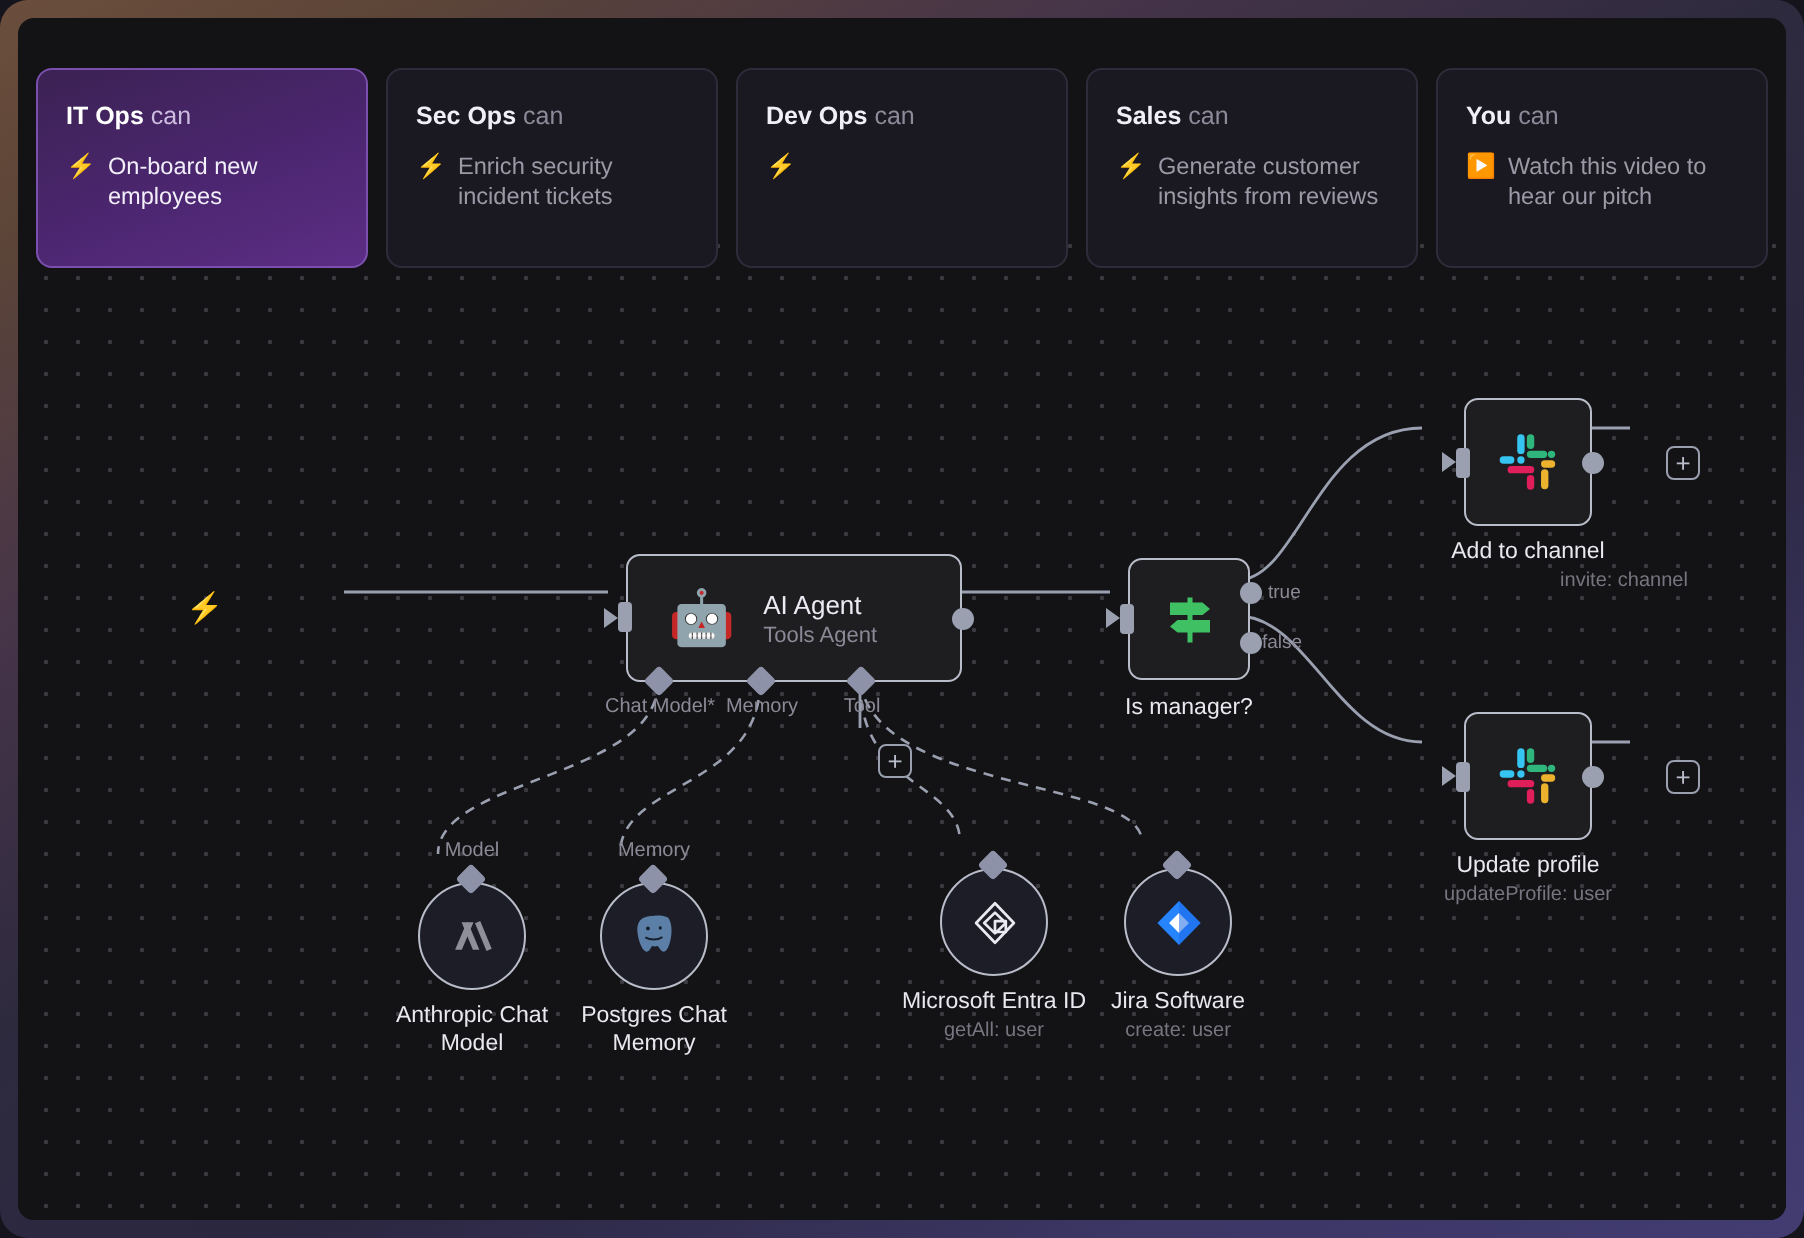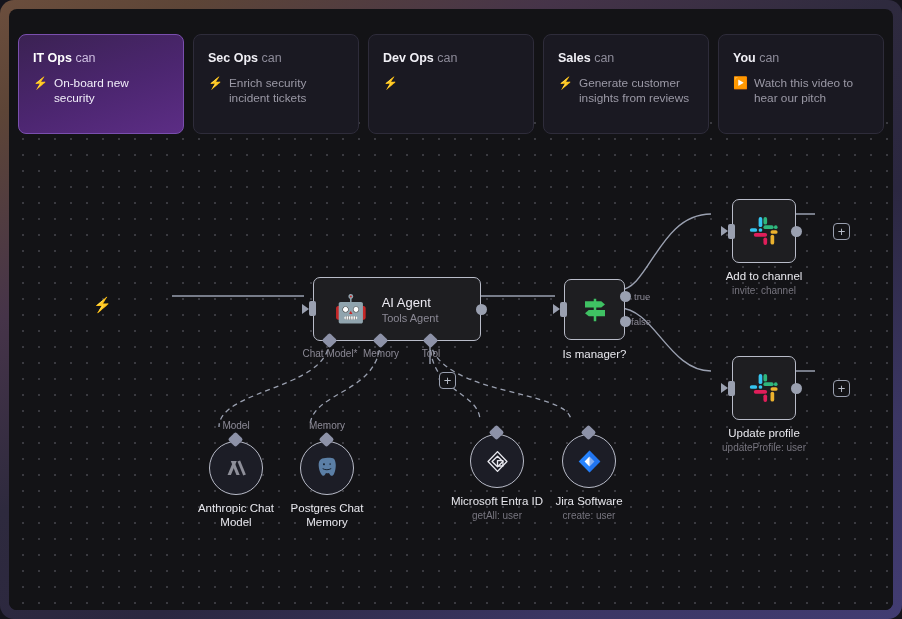--- a/index.html
+++ b/index.html
@@ -153,21 +153,21 @@
 
     <div id="cards-row">
 
       <div class="suggest-card active">
         <div class="card-head">
           <b>IT Ops</b>
           <span>can</span>
         </div>
         <div class="card-body">
           <span class="card-emoji">⚡</span>
-          <span>On-board new security</span>
+          <span>On-board new employees</span>
         </div>
       </div>
 
       <div class="suggest-card">
         <div class="card-head">
           <b>Sec Ops</b>
           <span>can</span>
         </div>
         <div class="card-body">
           <span class="card-emoji">⚡</span>
@@ -305,21 +305,21 @@
             <g>
                 <rect x="11.6" y="16.6" width="2.6" height="5.2" rx="1.3" fill="#E01E5A"></rect>
                 <rect x="4.8" y="13.4" width="9.4" height="2.6" rx="1.3" fill="#E01E5A"></rect>
               </g>
           </svg>
         </div>
         <div class="arrow-in" style="left:-11px; top:27px;"></div>
         <div class="port-in" style="left:-4px; top:25px;"></div>
         <div class="port" style="left:59px; top:27px;"></div>
         <div class="node-caption" style="top:70px;">Add to channel</div>
-        <div class="node-sub" style="top:85px;">invite: channel</div>
+        <div class="node-sub" style="top:85px;margin-left:48px;">invite: channel</div>
       </div>
       <div class="plus-btn" style="left:824px; top:214px;">+</div>
 
       <div class="node" style="left:723px; top:347px;">
         <div class="node-box" style="width:64px; height:64px;">
           <svg width="34" height="34" viewBox="0 0 24 24">
             <g>
                 <rect x="2" y="10" width="5.2" height="2.6" rx="1.3" fill="#36C5F0"></rect>
                 <rect x="8.2" y="10" width="2.6" height="2.6" rx="1.3" fill="#36C5F0"></rect>
             <rect x="8.2" y="2.2" width="2.6" height="7" rx="1.3" fill="#36C5F0"></rect>

